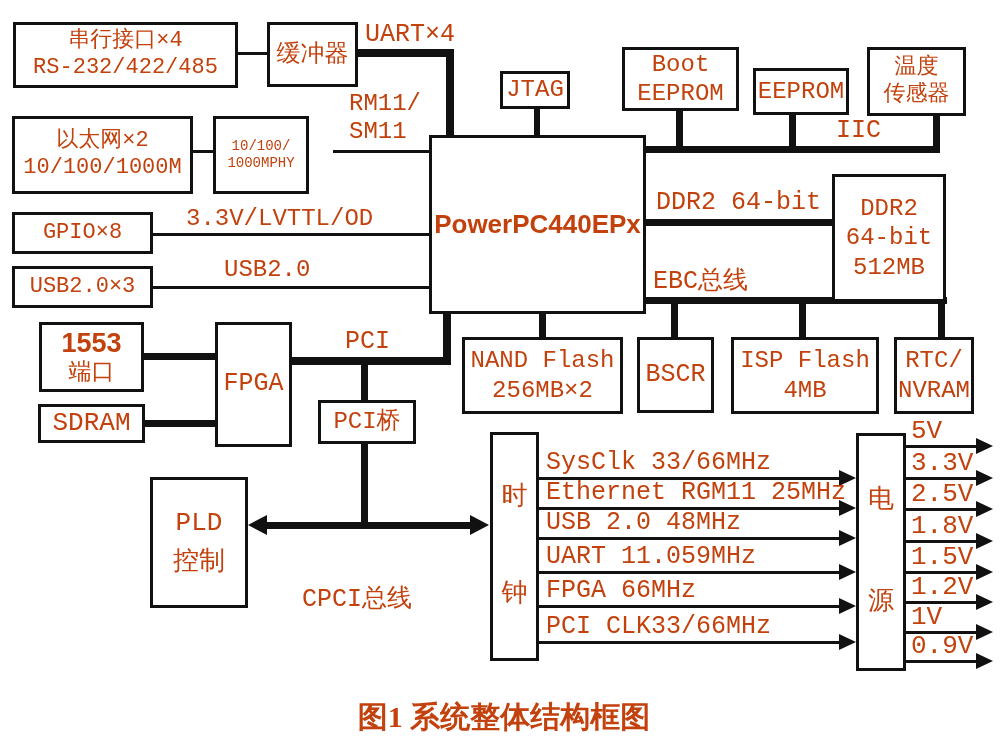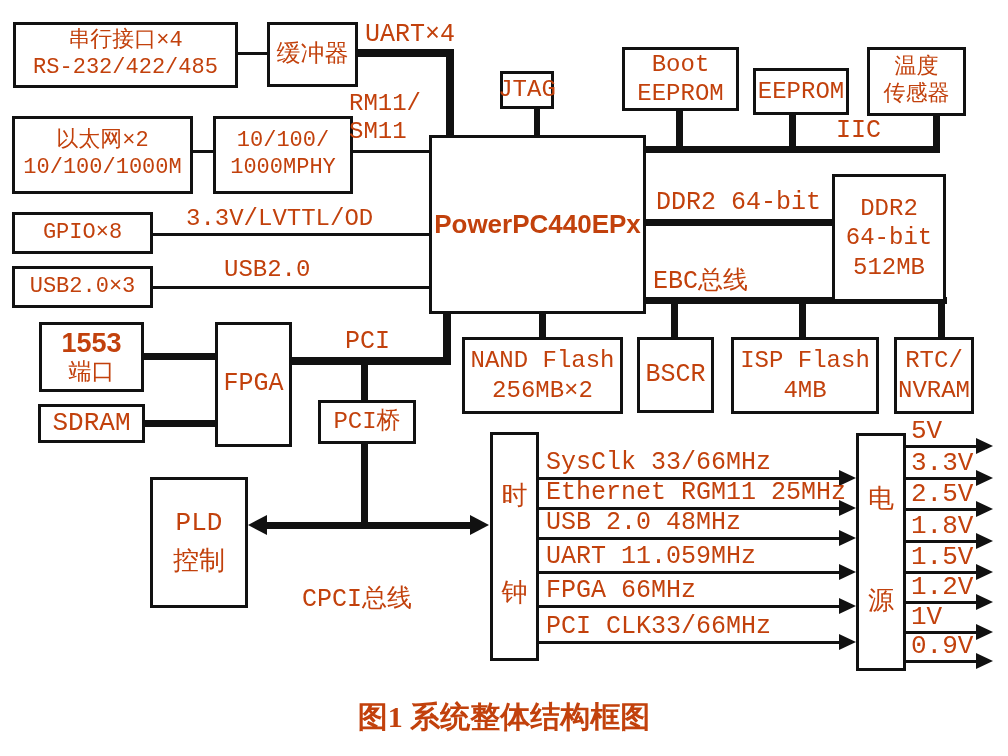--- a/index.html
+++ b/index.html
@@ -67,21 +67,21 @@
 
   <div class="box" style="left:267px;top:22px;width:91px;height:65px;font-size:24px;">
     <span>缓冲器</span>
   </div>
 
   <div class="box" style="left:12px;top:116px;width:181px;height:78px;font-size:22px;">
     <span>以太网×2</span>
     <span>10/100/1000M</span>
   </div>
 
-  <div class="box" style="left:213px;top:116px;width:140px;height:78px;font-size:22px;">
+  <div class="box" style="left:213px;top:116px;width:96px;height:78px;font-size:14px;">
     <span>10/100/</span>
     <span>1000MPHY</span>
   </div>
 
   <div class="box" style="left:12px;top:212px;width:141px;height:42px;font-size:22px;text-align:right;">
     <span>GPIO×8</span>
   </div>
 
   <div class="box" style="left:12px;top:266px;width:141px;height:42px;font-size:22px;">
     <span>USB2.0×3</span>
@@ -106,21 +106,21 @@
   </div>
 
   <div class="box" style="left:318px;top:400px;width:98px;height:44px;font-size:24px;">
     <span>PCI桥</span>
   </div>
 
   <div class="box" style="left:429px;top:135px;width:217px;height:179px;">
     <span class="sans" style="font-size:26px;font-weight:bold;">PowerPC440EPx</span>
   </div>
 
-  <div class="box" style="left:500px;top:71px;width:54px;height:38px;font-size:24px;">
+  <div class="box" style="left:500px;top:71px;width:70px;height:38px;font-size:24px;">
     <span>JTAG</span>
   </div>
 
   <div class="box" style="left:622px;top:47px;width:117px;height:64px;font-size:24px;">
     <span>Boot</span>
     <span>EEPROM</span>
   </div>
 
   <div class="box" style="left:753px;top:68px;width:96px;height:47px;font-size:24px;">
     <span>EEPROM</span>

